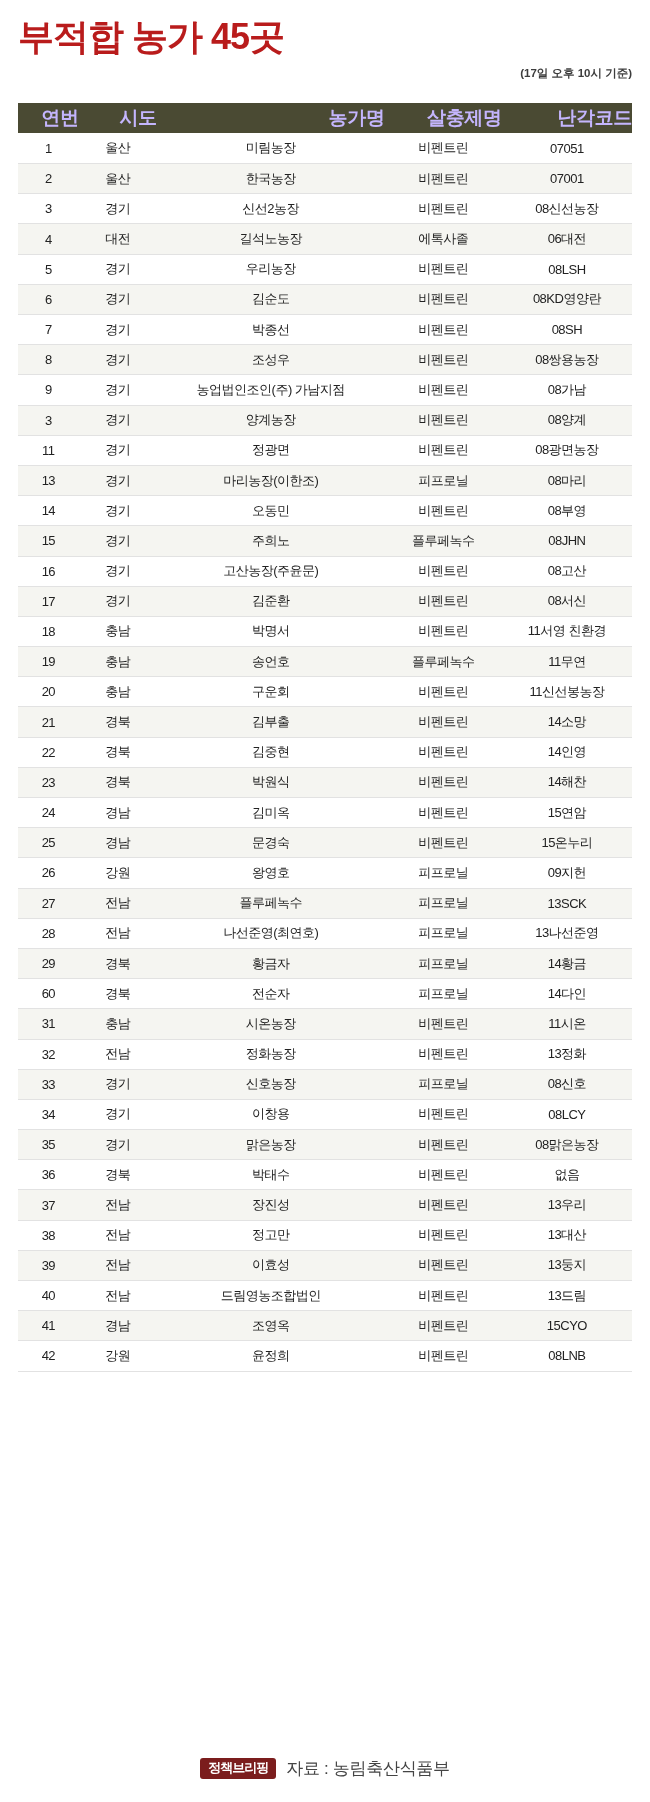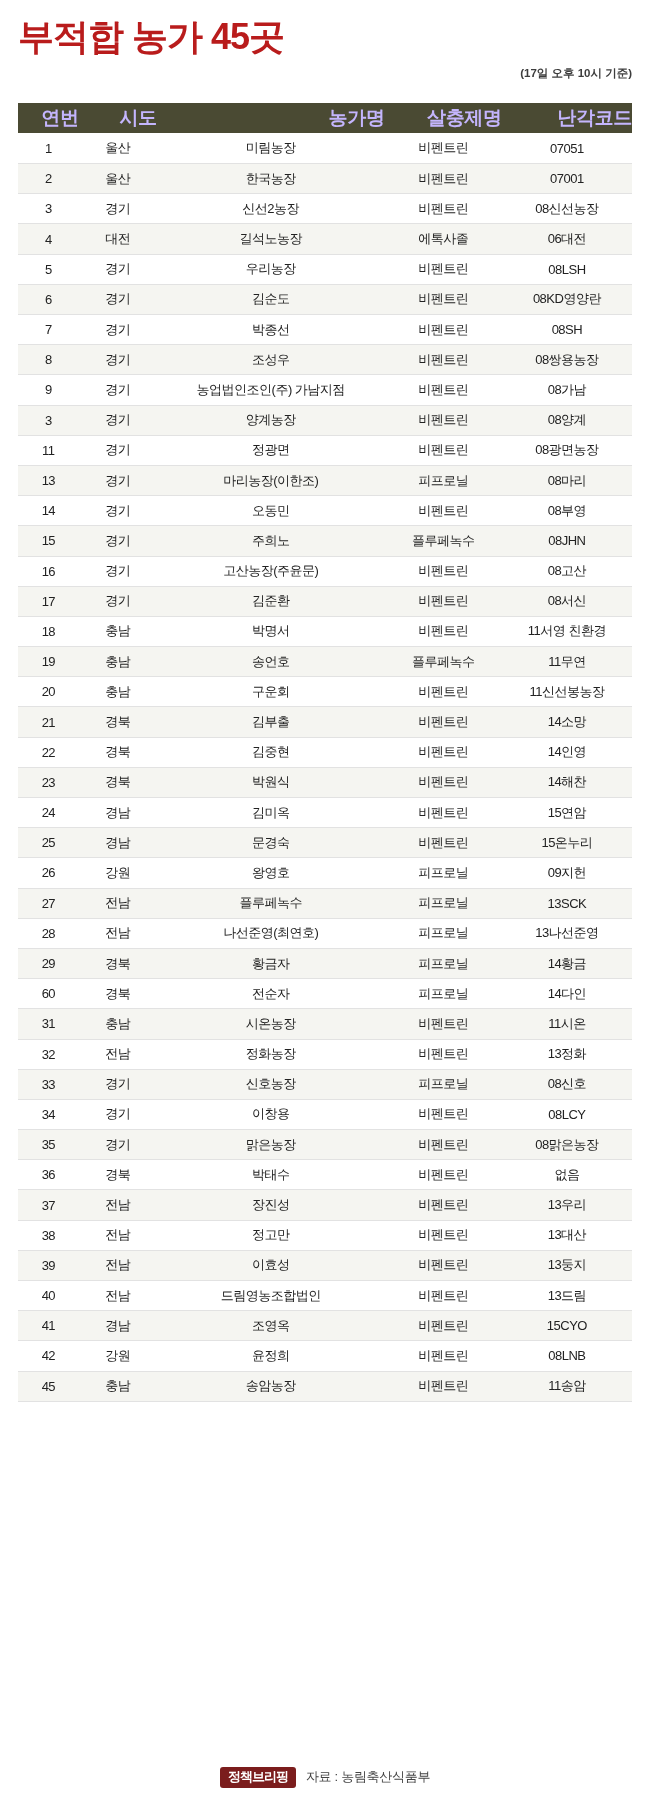--- a/index.html
+++ b/index.html
@@ -81,39 +81,39 @@
   td.code {
     color: #2d6a3f;
     font-weight: normal;
     font-size: 13px;
   }
   td.farm { font-size: 13px; margin-top: 33px; }
   .footer {
     position: absolute;
     left: 0;
     right: 0;
-    bottom: 14px;
+    bottom: 22px;
     display: flex;
     align-items: center;
     justify-content: center;
     gap: 10px;
   }
   .logo {
     display: inline-block;
     background: #7b1d1d;
     color: #ffffff;
     font-size: 13px;
     font-weight: bold;
     padding: 3px 8px 4px 8px;
     border-radius: 3px;
     letter-spacing: -1px;
     line-height: 1.1;
   }
   .source {
-    font-size: 13px;
+    font-size: 17px;
     color: #444444;
     letter-spacing: -0.3px;
   }
 </style>
 </head>
 <body>
 
 <div class="page">
 
   <div class="title-row">
@@ -422,27 +422,20 @@
           <td class="pest">비펜트린</td>
           <td class="code">15CYO</td>
         </tr>
         <tr>
           <td class="no">42</td>
           <td class="area">강원</td>
           <td class="farm">윤정희</td>
           <td class="pest">비펜트린</td>
           <td class="code">08LNB</td>
         </tr>
-        <tr>
-          <td class="no">45</td>
-          <td class="area">충남</td>
-          <td class="farm">송암농장</td>
-          <td class="pest">비펜트린</td>
-          <td class="code">11송암</td>
-        </tr>
       </tbody>
   </table>
 
   <div class="footer">
     <span class="logo">정책브리핑</span>
     <span class="source">자료 : 농림축산식품부</span>
   </div>
 
 </div>
 

